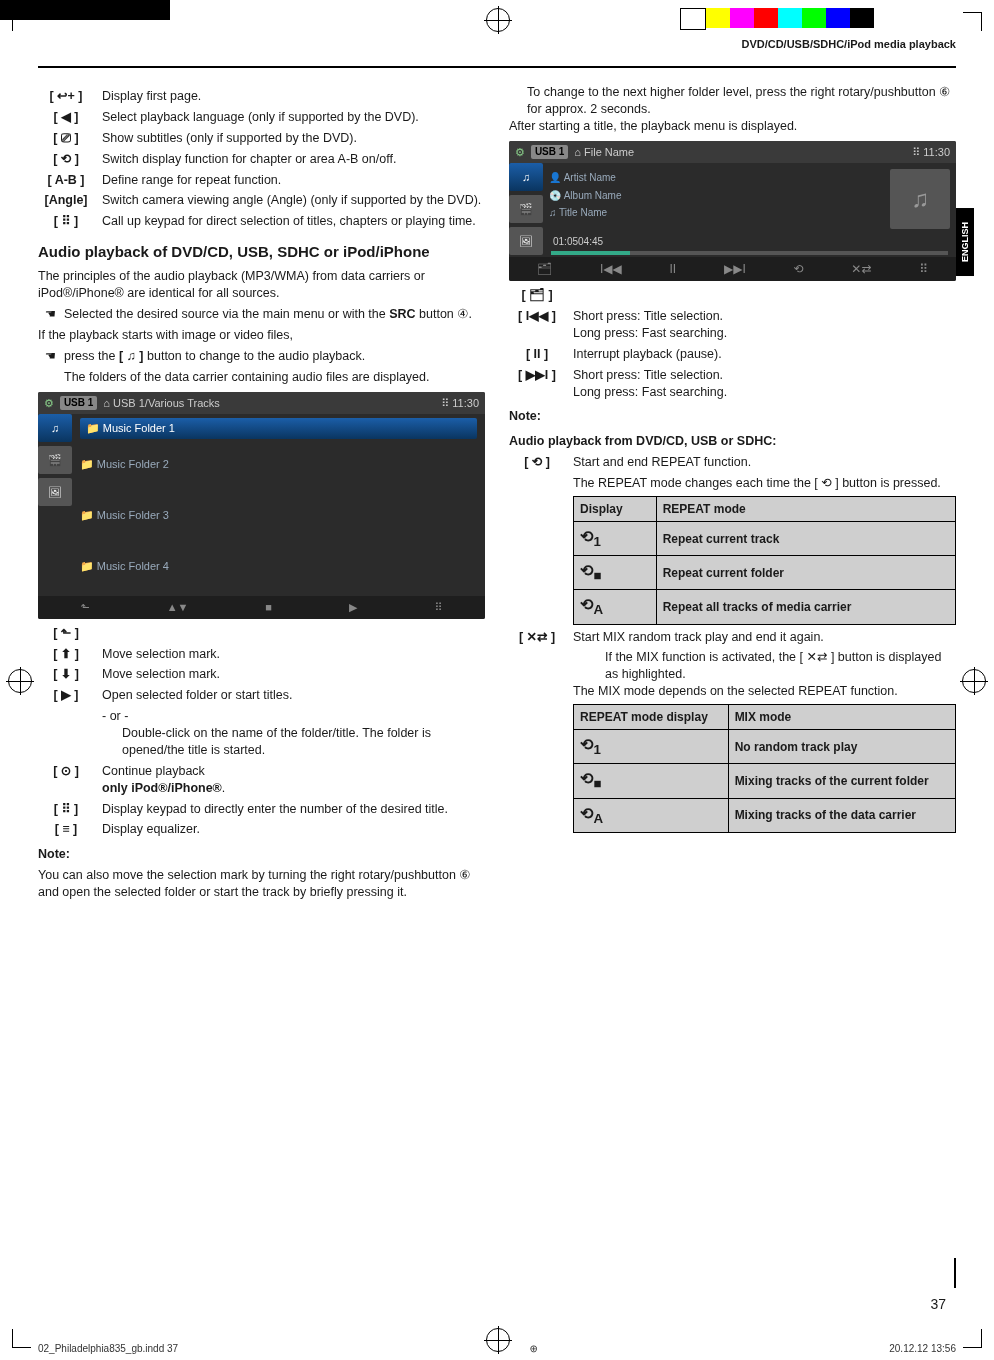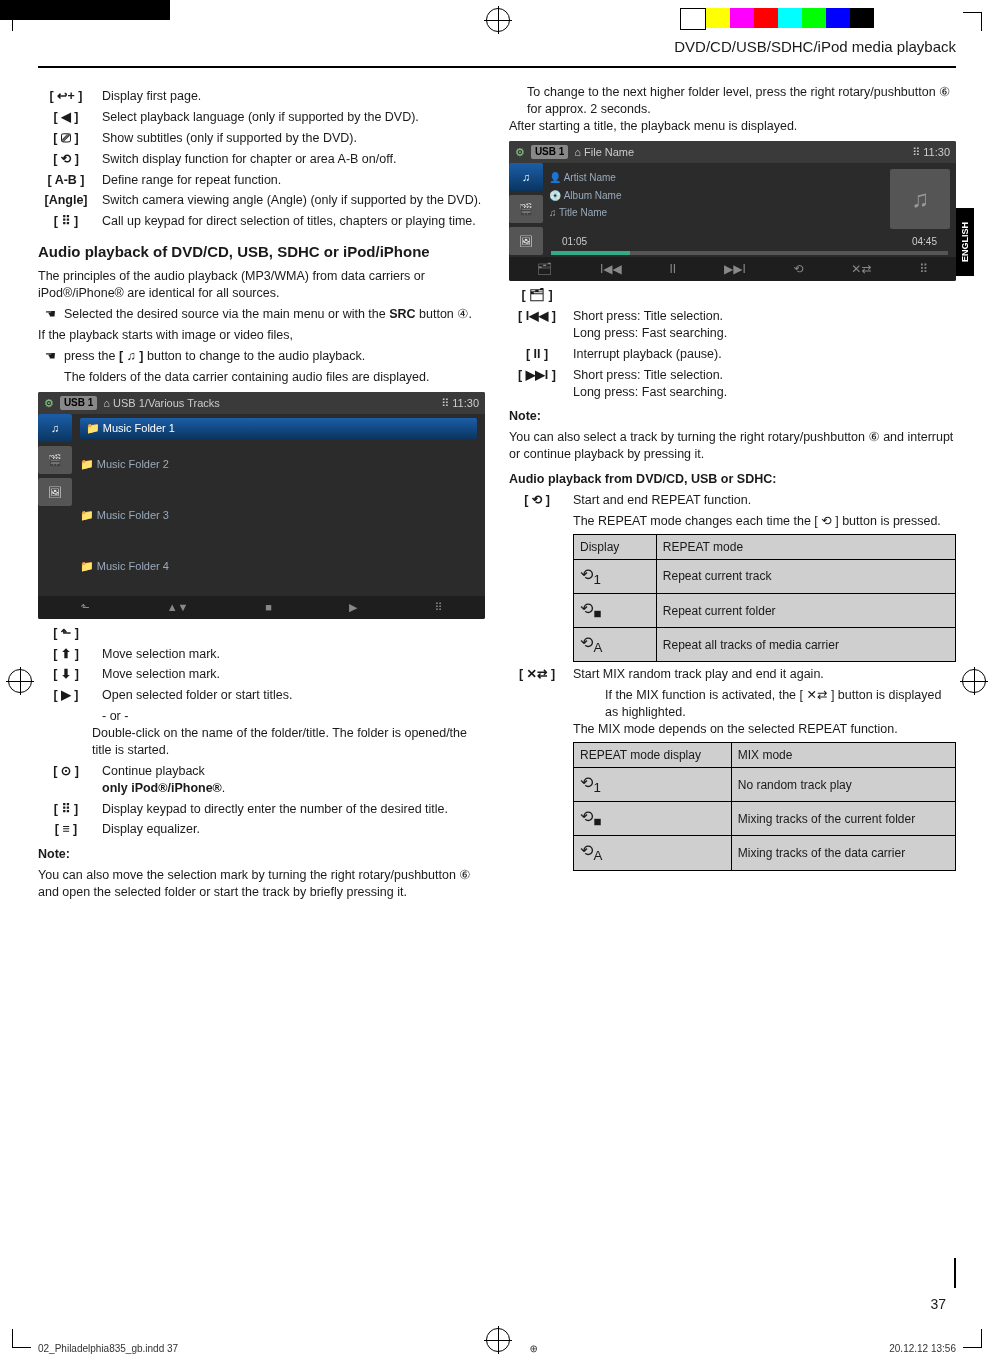--- a/index.html
+++ b/index.html
@@ -14,21 +14,21 @@
 .regmark::after{content:"";position:absolute;width:1px;height:28px;background:#000}
 .reg-t{top:8px;left:50%;margin-left:-11px}
 .reg-b{bottom:8px;left:50%;margin-left:-11px}
 .reg-l{left:8px;top:50%;margin-top:-11px}
 .reg-r{right:8px;top:50%;margin-top:-11px}
 .colorbar{position:absolute;display:flex}
 .colorbar div{width:24px;height:20px}
 .cb-top{top:8px;right:120px}
 .cb-top-l{top:8px;left:60px;width:170px;height:20px;background:#000}
 .page{position:absolute;top:38px;left:38px;right:38px;bottom:38px}
-.header{position:absolute;top:0;right:0;font-weight:normal;font-size:15px}
+.header{position:absolute;top:0;right:0;font-weight:bold;font-size:11px}
 .header-line{position:absolute;top:28px;left:0;right:0;height:2px;background:#000}
 .langtab{position:absolute;right:-18px;top:170px;background:#000;color:#fff;padding:14px 4px;font-size:9px;font-weight:bold;writing-mode:vertical-rl;transform:rotate(180deg)}
 .cols{position:absolute;top:46px;left:0;right:0;bottom:60px;display:flex;gap:24px}
 .col{flex:1;font-size:12.5px;line-height:1.35}
 .item{display:flex;gap:8px;margin:4px 0}
 .item .bracket{width:56px;text-align:center;font-weight:bold;white-space:nowrap}
 .item .txt{flex:1}
 .pointer{display:flex;gap:8px;margin:4px 0}
 .pointer .p{width:18px;transform:scaleX(-1)}
 h3{font-size:15px;font-weight:bold;margin:12px 0 6px 0}
@@ -39,30 +39,30 @@
 .ss-side{width:34px;display:flex;flex-direction:column;gap:4px}
 .ss-side div{width:34px;height:28px;background:#555;border-radius:2px;display:flex;align-items:center;justify-content:center}
 .ss-side .active{background:linear-gradient(#1b5ea8,#0a3560)}
 .ss-body{flex:1}
 .folderline{padding:18px 0;color:#9ab}
 .folderline.sel{background:linear-gradient(#1b5ea8,#0a3560);color:#fff;padding:3px 6px;border-radius:2px}
 .ss-bottom{display:flex;justify-content:space-around;padding:4px;background:#1e1e1e;color:#888}
 .progress{height:4px;background:#555;margin:2px 8px;position:relative}
 .progress .fill{position:absolute;left:0;top:0;bottom:0;width:20%;background:#3a8}
 table.modes{border-collapse:collapse;margin:4px 0;width:100%}
-table.modes td,table.modes th{border:1px solid #000;padding:4px 6px;text-align:left;font-size:12px;font-weight:normal;background:#cfcfcf}
+table.modes td,table.modes th{border:1px solid #000;padding:4px 6px;text-align:left;font-size:12px;font-weight:bold;background:#cfcfcf}
 table.modes th{background:#cfcfcf}
 .pagenum{position:absolute;bottom:10px;right:10px;font-size:14px}
 .pagenum-bar{position:absolute;bottom:34px;right:0;width:2px;height:30px;background:#000}
 .footer{position:absolute;bottom:6px;left:38px;right:38px;display:flex;justify-content:space-between;font-size:10px;color:#333}
 .art{width:60px;height:60px;background:#555;border-radius:2px;display:flex;align-items:center;justify-content:center;font-size:24px;color:#999}
 .nowplay{display:flex;gap:10px;padding:6px}
 .npinfo{flex:1}
 .npinfo div{padding:2px 0;color:#9ab;font-size:10px}
-.times{display:flex;justify-content:space-between;padding:0 19px;font-size:10px;color:#ccc}
+.times{display:flex;padding:0 10px;font-size:10px;color:#ccc}
 .ctrls{display:flex;justify-content:space-around;padding:4px;background:#1e1e1e;color:#888;font-size:12px}
 </style>
 </head>
 <body>
 <div class="sheet">
 <div class="cropmark tl"></div>
     <div class="cropmark tr"></div>
     <div class="cropmark bl"></div>
     <div class="cropmark br"></div>
 <div class="regmark reg-t"></div>
@@ -169,21 +169,21 @@
           </div>
       <div class="item">
             <span class="bracket">[ ⬇ ]</span>
             <span class="txt">Move selection mark.</span>
           </div>
       <div class="item">
             <span class="bracket">[ ▶ ]</span>
             <span class="txt">Open selected folder or start titles.</span>
           </div>
       <div style="margin-left:64px">- or -</div>
-      <div style="margin-left:54px">Double-click on the name of the folder/title. The folder is opened/the title is started.</div>
+      <div style="margin-left:84px">Double-click on the name of the folder/title. The folder is opened/the title is started.</div>
       <div class="item">
             <span class="bracket">[ ⊙ ]</span>
             <span class="txt"><span>Continue playback</span><br><b>only iPod®/iPhone®</b>.</span>
           </div>
       <div class="item">
             <span class="bracket">[ ⠿ ]</span>
             <span class="txt">Display keypad to directly enter the number of the desired title.</span>
           </div>
       <div class="item">
             <span class="bracket">[ ≡ ]</span>
@@ -250,21 +250,20 @@
       <div class="item">
             <span class="bracket">[  II  ]</span>
             <span class="txt">Interrupt playback (pause).</span>
           </div>
       <div class="item">
             <span class="bracket">[ ▶▶I ]</span>
             <span class="txt"><span>Short press: Title selection.</span><br><span>Long press: Fast searching.</span></span>
           </div>
 
       <div class="subh">Note:</div>
-      <div>You can also select a track by turning the right rotary/pushbutton ⑥ and interrupt or continue playback by pressing it.</div>
 
       <div class="subh">Audio playback from DVD/CD, USB or SDHC:</div>
       <div class="item">
             <span class="bracket">[ ⟲ ]</span>
             <span class="txt">Start and end REPEAT function.</span>
           </div>
       <div style="margin-left:64px">The REPEAT mode changes each time the [ ⟲ ] button is pressed.</div>
 
       <table class="modes" style="margin-left:64px;width:calc(100% - 64px)">
         <tbody>

